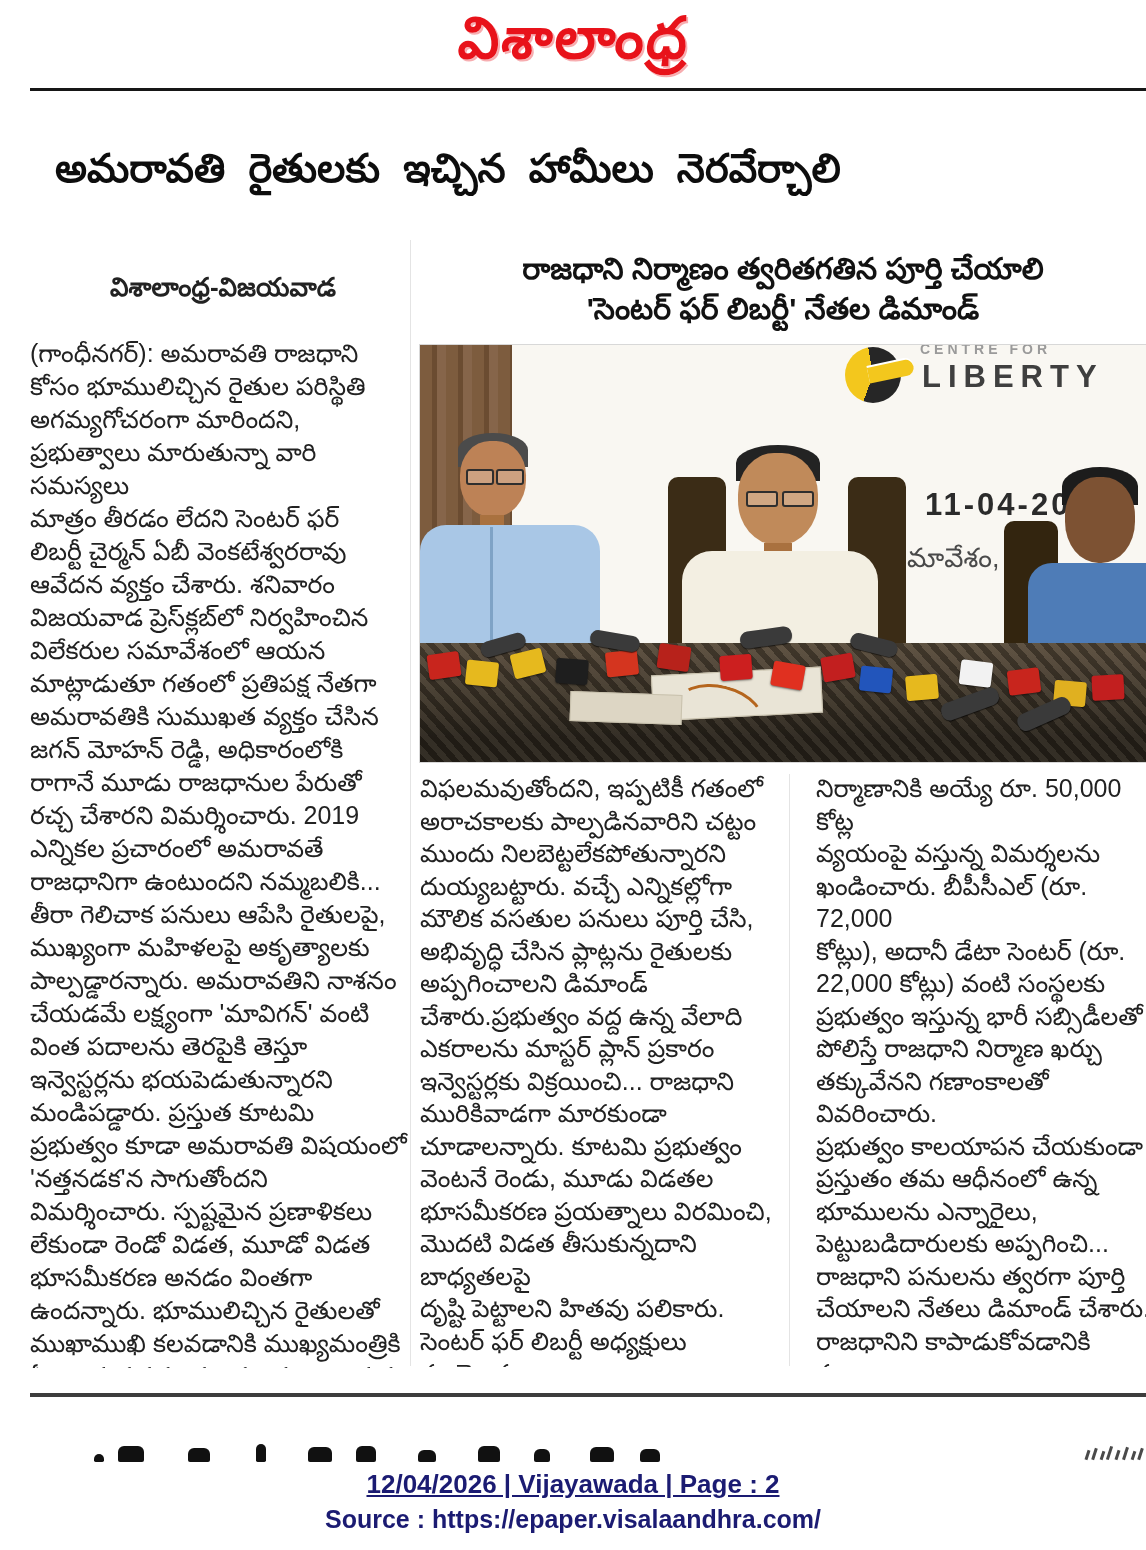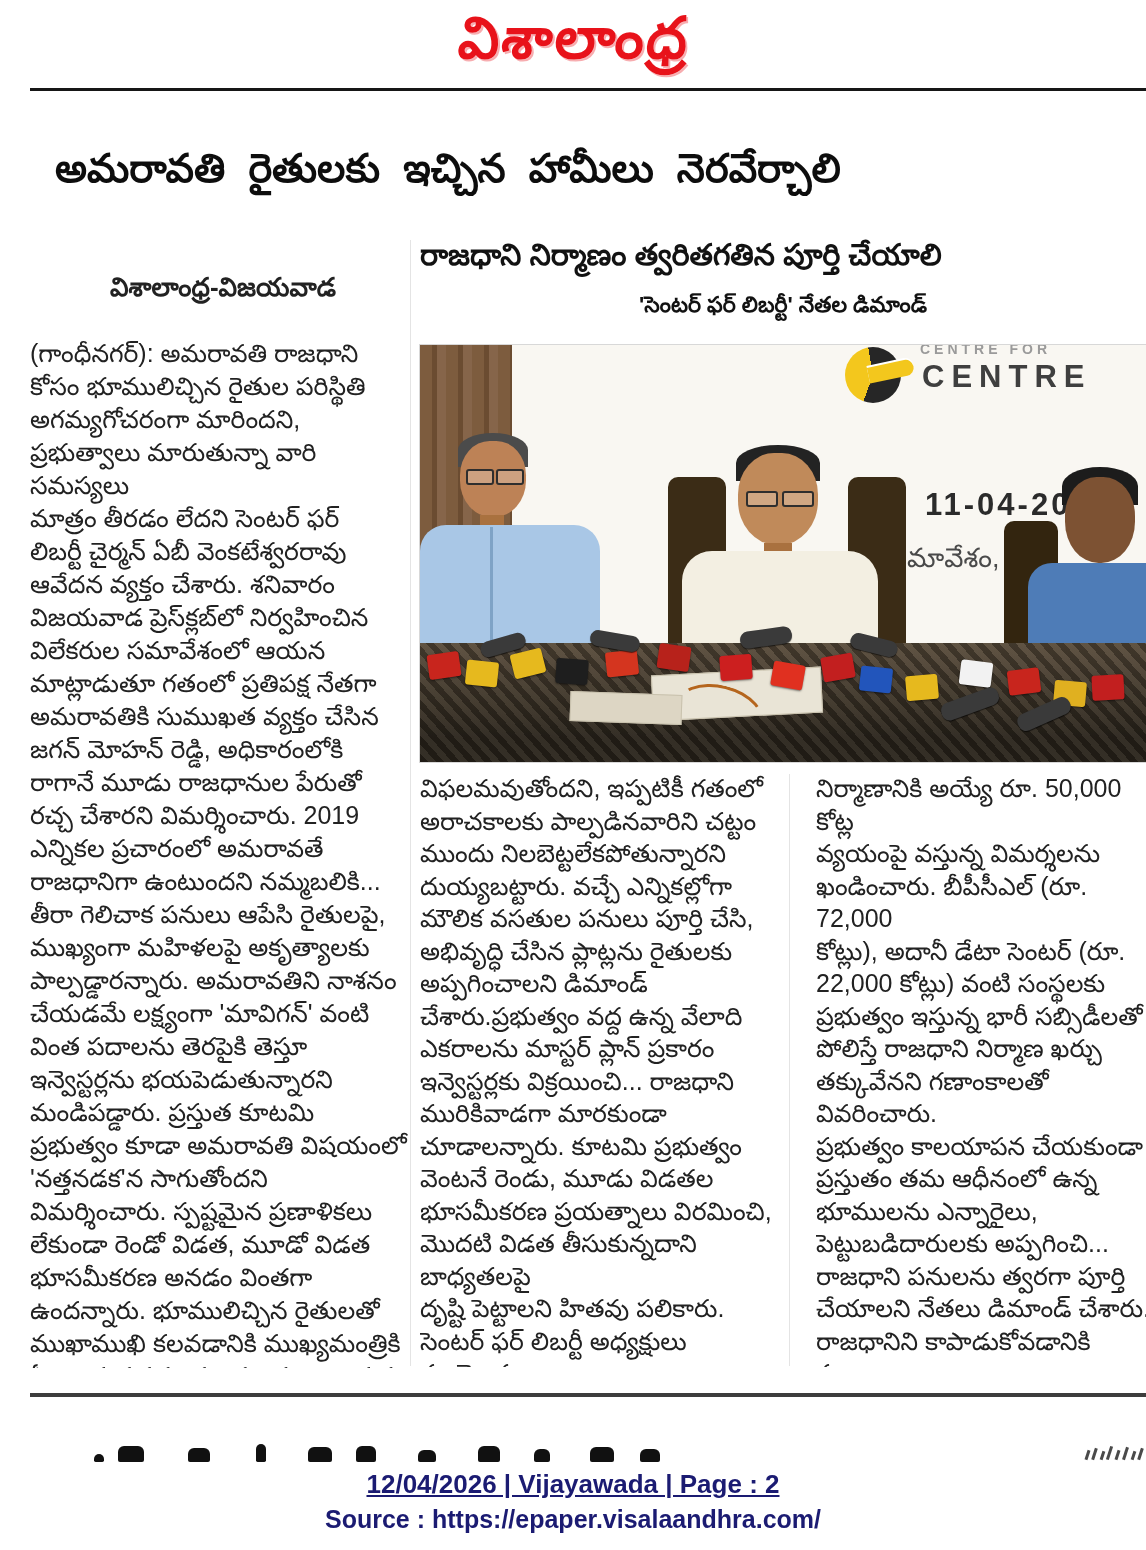--- a/index.html
+++ b/index.html
@@ -10,22 +10,22 @@
   
   .masthead{top:4px;left:0;width:1146px;text-align:center;}
   .masthead-title{font-size:58px;font-weight:700;color:#e8121a;letter-spacing:2px;
        text-shadow:0 0 1px #fff, 2px 2px 0 rgba(232,18,26,.35);transform:skewX(-4deg);display:inline-block;}
   .rule-top{top:88px;left:30px;width:1116px;height:3px;background:#161616;}
   .rule-bottom{top:1393px;left:30px;width:1116px;height:4px;background:#3d3d3d;}
 
   
   .headline{top:118px;left:55px;width:1085px;font-size:40px;line-height:100px;font-weight:700;
        color:#0d0d0d;white-space:nowrap;overflow:hidden;word-spacing:12px;}
-  .subhead1{top:238px;left:420px;width:726px;font-size:30px;font-weight:700;color:#121212;}
-  .subhead2{top:292px;left:420px;width:726px;text-align:center;font-size:22px;font-weight:700;color:#121212;}
+  .subhead1{top:252px;left:420px;width:726px;text-align:center;font-size:30px;font-weight:700;color:#121212;}
+  .subhead2{top:292px;left:420px;width:726px;text-align:center;font-size:30px;font-weight:700;color:#121212;}
 
   
   .col{font-size:25px;line-height:33px;color:#222;white-space:pre-line;overflow:hidden;text-align:left;}
   .left-col{top:238px;left:30px;width:386px;height:1130px;}
   .dateline{font-weight:700;text-align:center;font-size:26px;line-height:33px;white-space:normal;}
   .lead-bold{font-weight:400;}
   .mid-col{top:772px;left:420px;width:362px;height:595px;line-height:32.5px;}
   .right-col{top:772px;left:796px;width:350px;height:595px;line-height:32.5px;margin-left:20px;}
   .vsep{width:1px;background:#e4e4e4;}
 
@@ -122,21 +122,21 @@
 అసహనం వ్యక్తం చేశారు. ఇన్వెస్టర్లలో
 నమ్మకం కలిగించడంలో ప్రభుత్వం</span>
 </div>
 
 <div class="abs photo">
   <div class="abs wood"></div>
   <div class="abs banner"></div>
   <div class="abs logo-ring"></div>
   <div class="abs logo-swoosh"></div>
   <div class="abs org-top">CENTRE FOR</div>
-  <div class="abs org">CENTRE</div>
+  <div class="abs org">LIBERTY</div>
   <div class="abs banner-date">11-04-2026</div>
   <div class="abs banner-sub">సమావేశం, విజ</div>
 
   <div class="abs hair" style="left:38px;top:88px;width:70px;height:34px;background:#4b4b4b;"></div>
   <div class="abs head" style="left:40px;top:96px;width:66px;height:76px;background:#bd8256;"></div>
   <div class="abs glasses" style="left:46px;top:124px;width:24px;"></div>
   <div class="abs glasses" style="left:76px;top:124px;width:24px;"></div>
   <div class="abs" style="left:60px;top:170px;width:24px;height:12px;background:#a9713f;"></div>
   <div class="abs" style="left:0px;top:180px;width:180px;height:125px;background:#a9c7e6;border-radius:26px 26px 0 0;"></div>
   <div class="abs" style="left:70px;top:182px;width:3px;height:118px;background:#7fa3c6;"></div>

